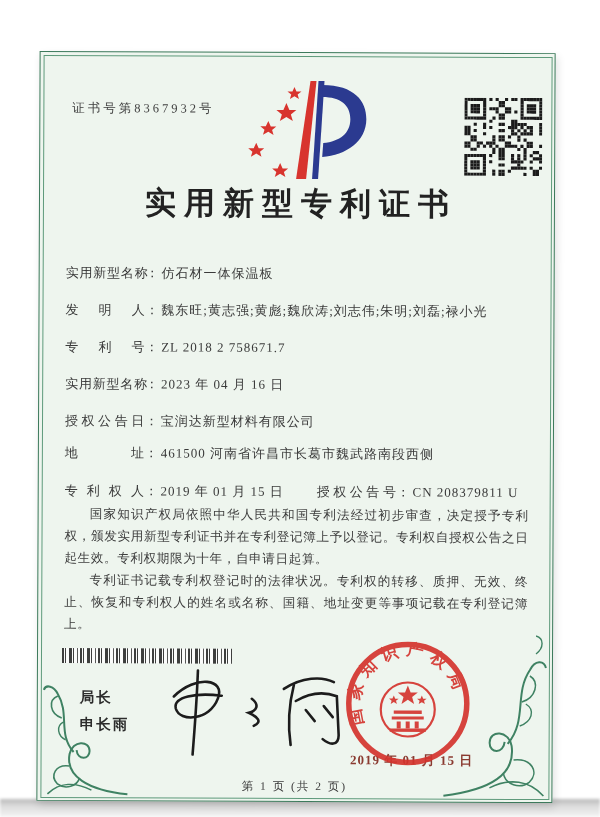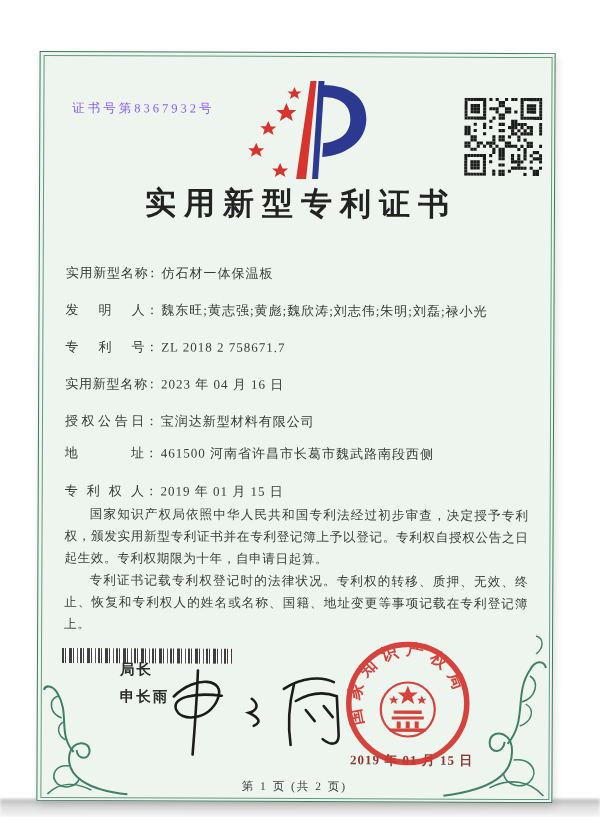--- a/index.html
+++ b/index.html
@@ -24,21 +24,21 @@
       repeating-linear-gradient(90deg, rgba(110,170,135,0.04) 0 1px, transparent 1px 9px),
       radial-gradient(130% 95% at 50% 16%, #ffffff 0%, #fdfefd 34%, #eff6ef 62%, #ddecе0 88%, #d9eadd 100%);
     background-color:#eef5ee;
     transform:rotate(0.25deg);
     box-shadow:2px 4px 8px rgba(0,0,0,0.12);
   }
   .cert-inner{
     position:absolute;inset:2.5px;border:1px solid #5e9a7b;pointer-events:none;
   }
   .cert-no{
-    position:absolute;left:32px;top:48px;font-size:12.5px;letter-spacing:3px;color:#8b5cf6;
+    position:absolute;left:32px;top:48px;font-size:12.5px;letter-spacing:3px;color:#404040;
   }
   .logo{position:absolute;left:202px;top:26px;width:136px;height:102px;}
   .qr{position:absolute;left:424px;top:44px;width:78px;height:78px;}
   .title{
     position:absolute;left:0;top:130px;width:100%;text-align:center;
     font-size:31px;font-weight:700;letter-spacing:8px;padding-left:8px;box-sizing:border-box;
     color:#222;
   }
   .fieldrow{position:absolute;left:26px;right:20px;font-size:13px;letter-spacing:0.8px;color:#3a3a3a;white-space:nowrap;}
   .flabel{display:inline-block;width:80px;text-align:justify;text-align-last:justify;vertical-align:bottom;}
@@ -51,22 +51,22 @@
   }
   .paras p{margin:0;text-indent:2em;}
   .barcode{
     position:absolute;left:24px;top:596px;width:170px;height:15px;
     background:repeating-linear-gradient(90deg,
       #1e1e1e 0 2px,#fdfdfd 2px 3px,#1e1e1e 3px 4px,#fdfdfd 4px 7px,
       #1e1e1e 7px 10px,#fdfdfd 10px 11px,#1e1e1e 11px 12px,#fdfdfd 12px 15px,
       #3c3c3c 15px 16px,#fdfdfd 16px 18px);
     opacity:.85;
   }
-  .signer{position:absolute;left:42px;top:604px;font-size:14.5px;color:#2c2c2c;letter-spacing:2px;line-height:1.85;
-    font-family:"Liberation Sans","DejaVu Sans",sans-serif;font-weight:600;margin-left:40px;}
+  .signer{position:absolute;left:42px;top:632px;font-size:14.5px;color:#2c2c2c;letter-spacing:2px;line-height:1.85;
+    font-family:"Liberation Sans","DejaVu Sans",sans-serif;font-weight:600;}
   .signature{position:absolute;left:108px;top:612px;width:212px;height:100px;}
   .seal{position:absolute;left:304px;top:584px;width:132px;height:132px;z-index:3;}
   .seal-date{
     position:absolute;left:306px;top:698px;width:136px;text-align:center;z-index:2;
     font-size:13px;font-weight:700;color:#8a3a30;letter-spacing:1px;white-space:nowrap;
   }
   .footer{position:absolute;left:0;bottom:7px;width:100%;text-align:center;font-size:11.5px;letter-spacing:2px;color:#3a3a3a;}
   .fl-bl{position:absolute;left:2px;bottom:2px;width:92px;height:150px;}
   .fl-br{position:absolute;right:2px;bottom:2px;width:110px;height:190px;}
 </style>
@@ -380,20 +380,23 @@
     <span class="flabel">实用新型名称</span><span class="colon">：</span><span class="fvalue">2023 年 04 月 16 日</span>
   </div>
   <div class="fieldrow" style="top:360px">
     <span class="flabel">授权公告日</span><span class="colon">：</span><span class="fvalue">宝润达新型材料有限公司</span>
   </div>
   <div class="fieldrow" style="top:392px">
     <span class="flabel">地址</span><span class="colon">：</span><span class="fvalue">461500 河南省许昌市长葛市魏武路南段西侧</span>
   </div>
   <div class="fieldrow" style="top:430px">
     <span class="flabel">专利权人</span><span class="colon">：</span><span class="fvalue">2019 年 01 月 15 日</span>
+    <span class="grant-pair">
+      <span class="flabel">授权公告号</span><span class="colon">：</span><span class="fvalue">CN 208379811 U</span>
+    </span>
   </div>
 
   <div class="paras">
     <p>国家知识产权局依照中华人民共和国专利法经过初步审查，决定授予专利权，颁发实用新型专利证书并在专利登记簿上予以登记。专利权自授权公告之日起生效。专利权期限为十年，自申请日起算。</p>
     <p>专利证书记载专利权登记时的法律状况。专利权的转移、质押、无效、终止、恢复和专利权人的姓名或名称、国籍、地址变更等事项记载在专利登记簿上。</p>
   </div>
 
   <div class="barcode"></div>
 
   <div class="signer">

